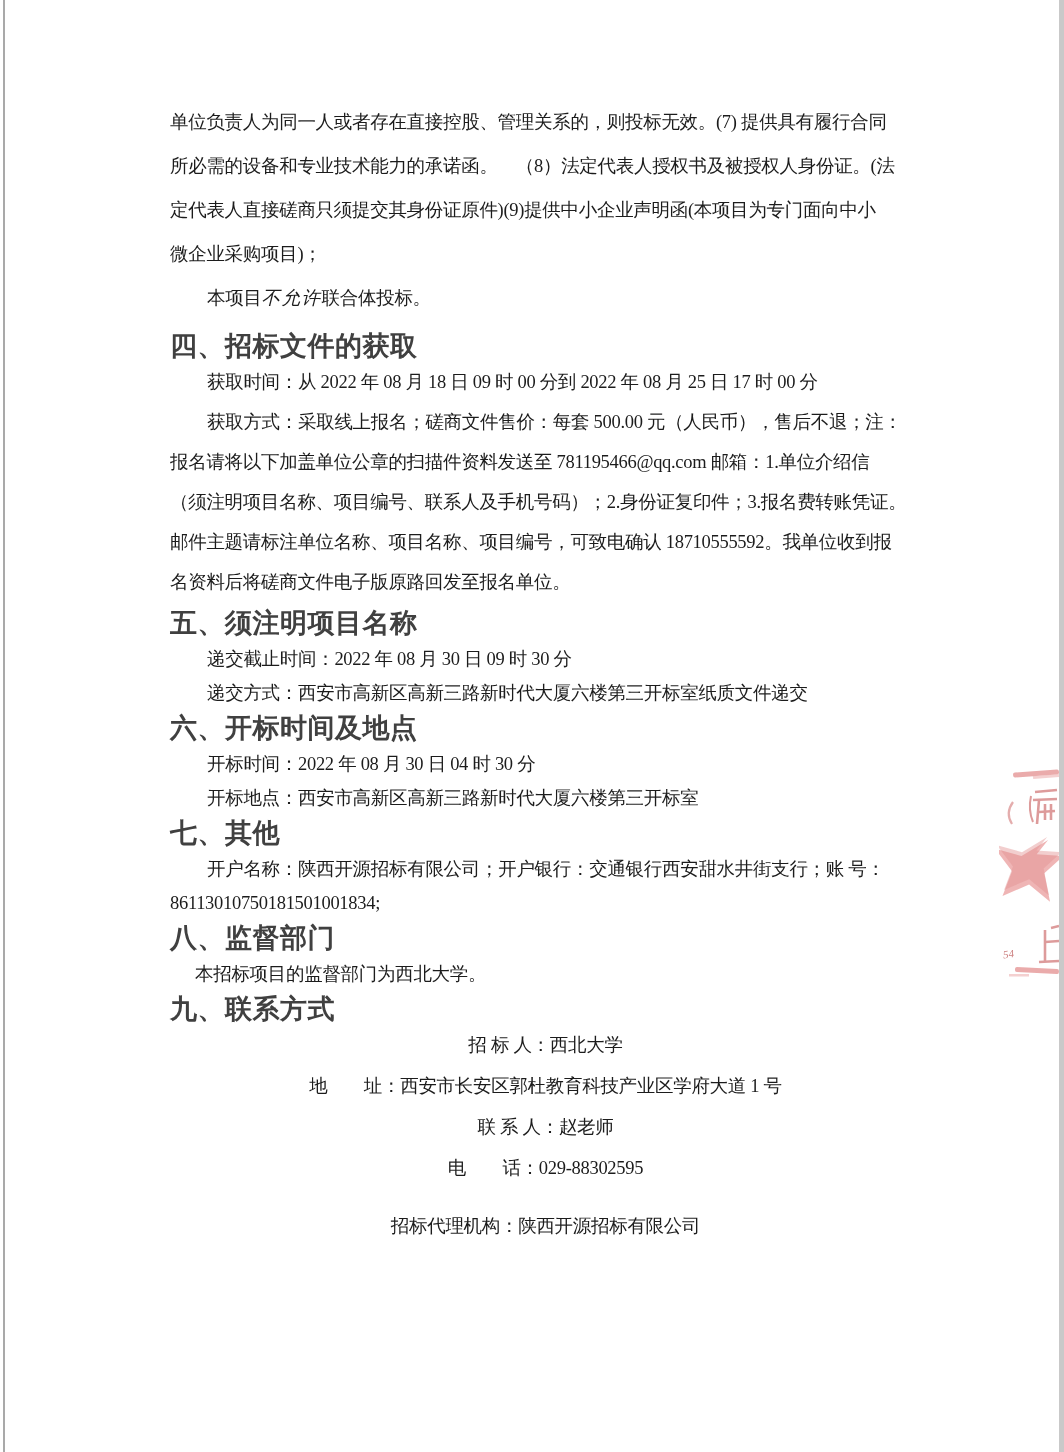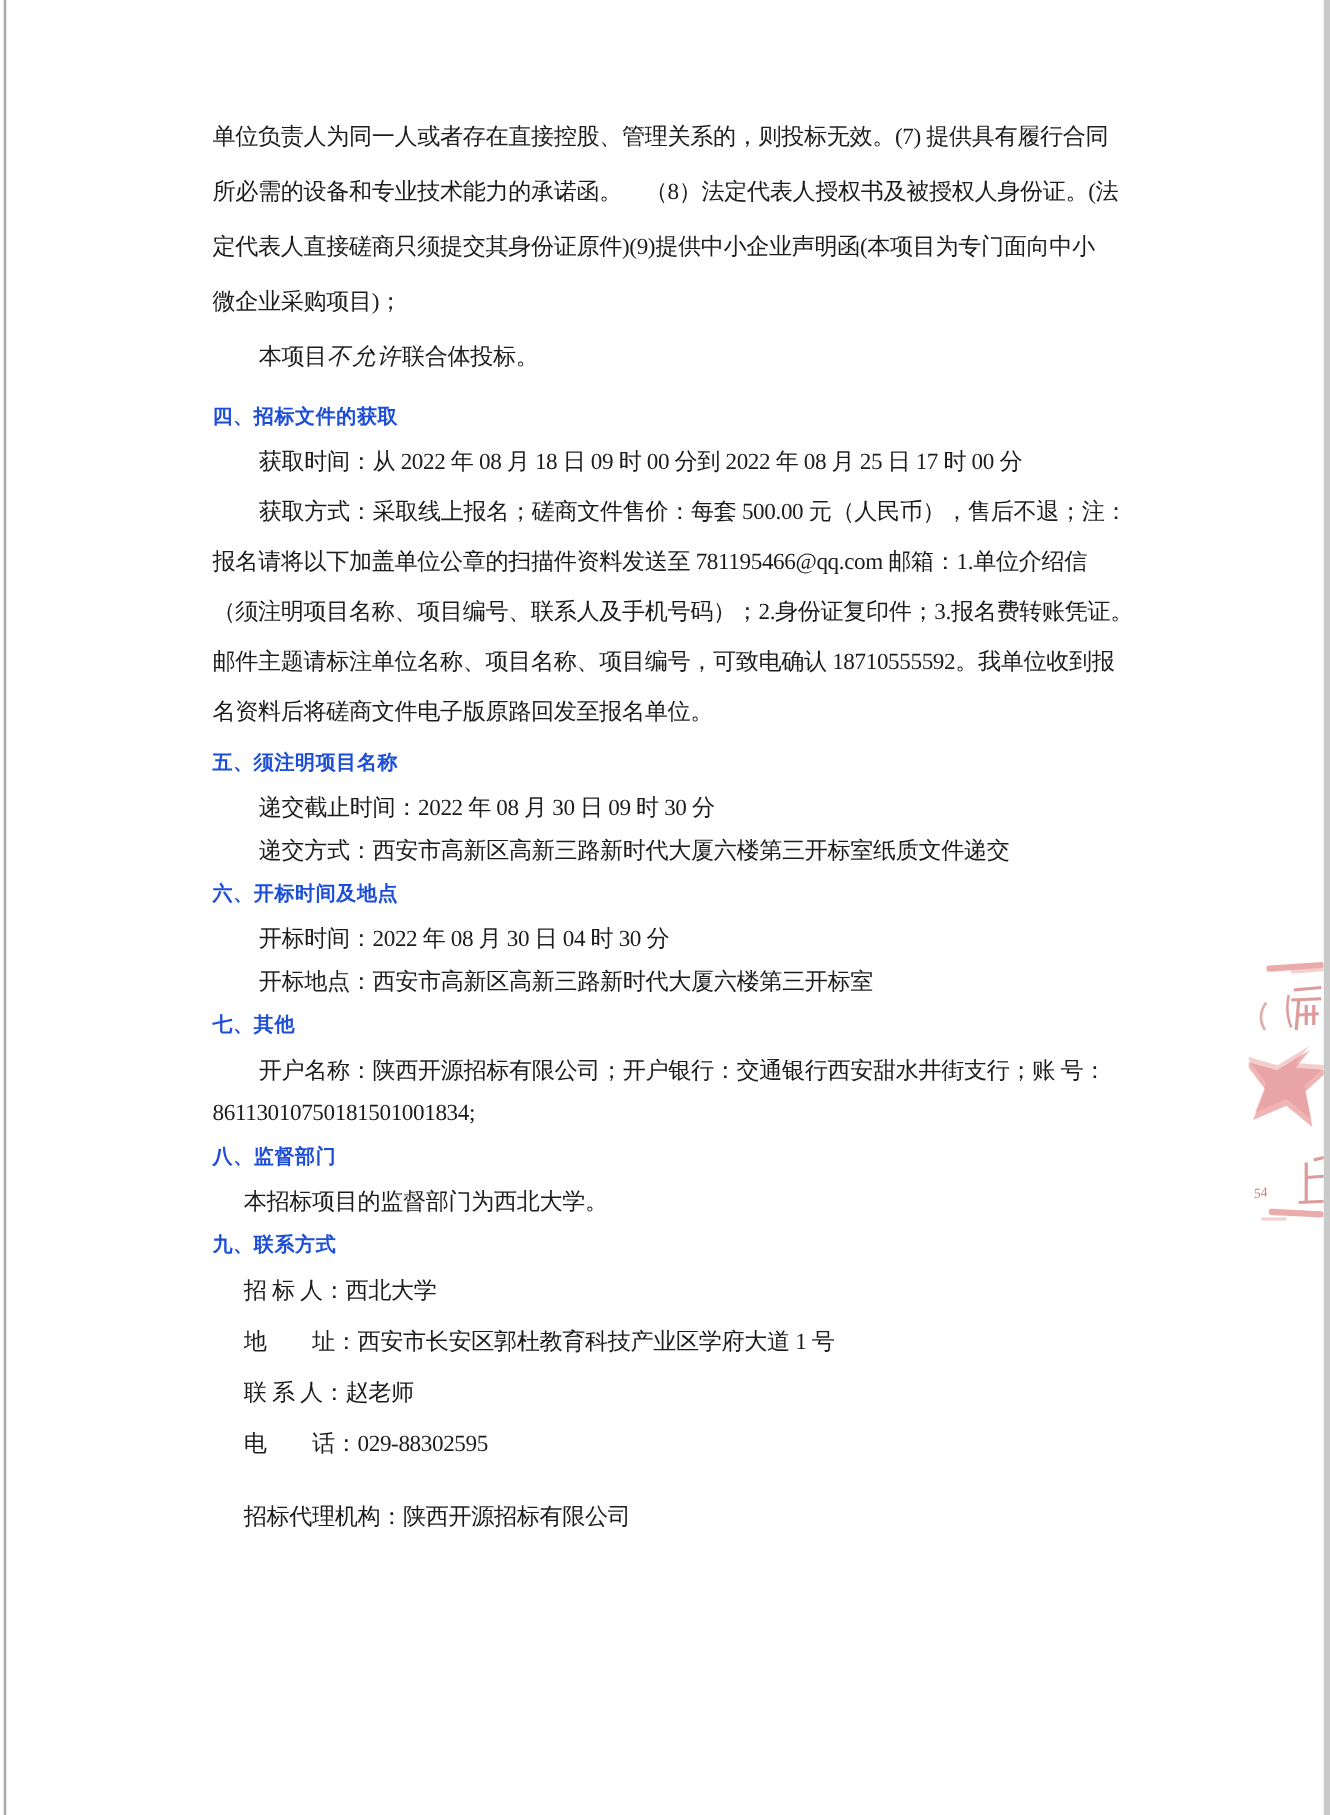--- a/index.html
+++ b/index.html
@@ -15,43 +15,43 @@
     position: absolute; left: 3px; top: 0;
     width: 2px; height: 100%;
     background: #a9a9a9;
   }
   .edge-right {
     position: absolute; right: 0; top: 0;
     width: 5px; height: 100%;
     background: #c9c9c9;
   }
   .doc {
-    position: absolute; left: 170px; top: 98px; width: 726px;
+    position: absolute; left: 170px; top: 110px; width: 726px;
   }
   .line {
     font-size: 18.5px;
     letter-spacing: -0.3px;
     line-height: 24px;
     white-space: nowrap;
   }
   .heading {
     font-family: "Liberation Sans", "DejaVu Sans", sans-serif;
-    font-size: 16px;
+    font-size: 27px;
     font-weight: 700;
     line-height: 26px;
     letter-spacing: 0.5px;
     margin: 2px 0 11px 0;
     white-space: nowrap;
-    color: #1d4ed8;
+    color: #404040;
   }
   .intro       { margin-bottom: 20px; }
   .after-intro { margin-bottom: 23px; }
   .sec4        { margin-bottom: 16px; }
   .tight       { margin-bottom: 10px; }
-  .contact     { margin-bottom: 17px; }
+  .contact     { margin-bottom: 17px; text-align: center; }
   .agency      { margin-top: 34px; }
   .indent2  { padding-left: 37px; }
   .indent15 { padding-left: 25px; }
   .ital { font-style: italic; letter-spacing: 1.5px; }
   .seal {
     position: absolute; right: 5px; top: 762px;
     width: 60px; height: 220px;
     pointer-events: none;
   }
 </style>

